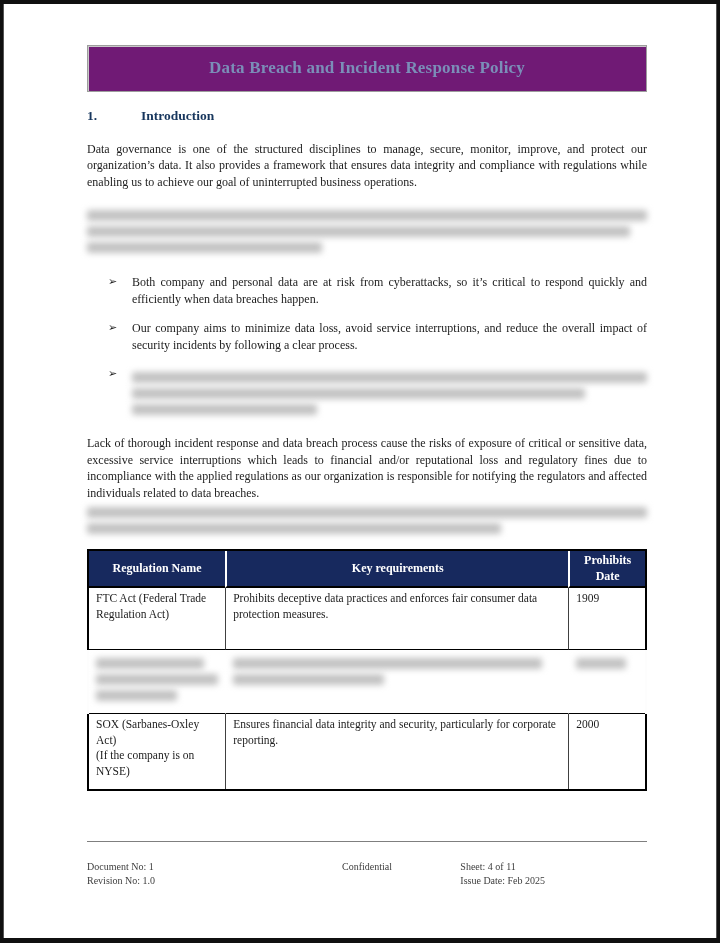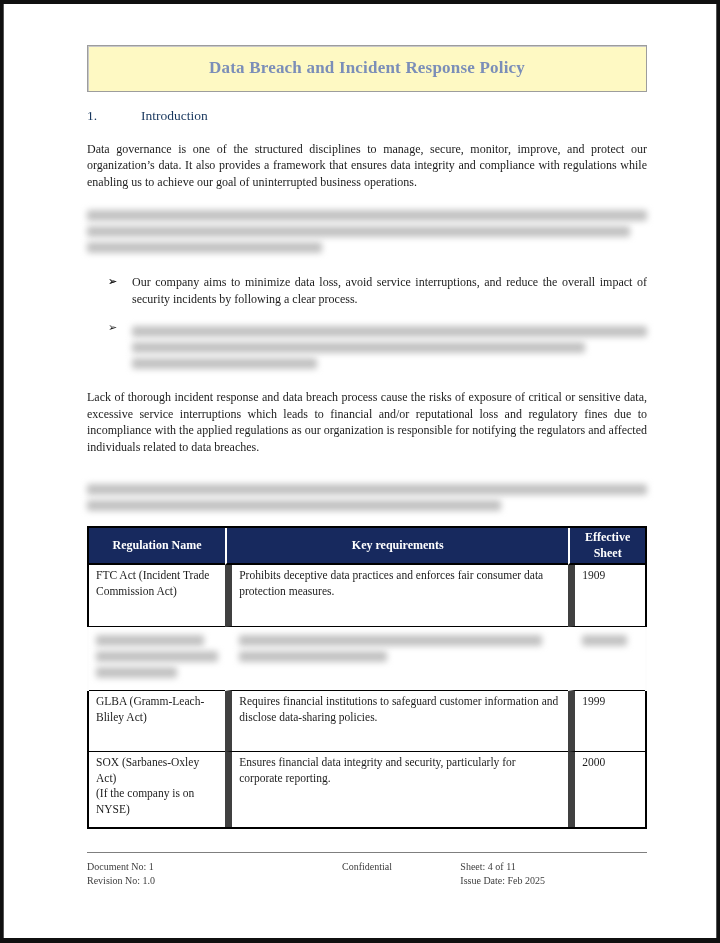--- a/index.html
+++ b/index.html
@@ -15,38 +15,38 @@
     border-left:1px solid #555;border-right:1px solid #555;
   }
   .content{
     padding:41px 69px 0 83px;
     color:#1c1c1c;
     font-size:12px;line-height:16.5px;
   }
   
   .title-box{
     height:47px;box-sizing:border-box;
-    background:#fef9c3;
+    background:#701a75;
     border:1px solid #9d9d9d;
     box-shadow:inset 1px 1px 0 #c8c8c8;
     display:flex;align-items:center;justify-content:center;
     margin-bottom:16px;
   }
   .title-box span{
     font-size:17px;font-weight:bold;color:#7b8eb8;letter-spacing:.2px;
   }
   
   .section-heading{
-    color:#17365d;font-size:13.5px;font-weight:normal;
+    color:#17365d;font-size:13.5px;font-weight:bold;
     margin:0 0 16px 0;
   }
   .section-heading .h-num{display:inline-block;width:54px;}
   
   p.body-par{margin:0 0 13px 0;text-align:justify;}
-  p.body-par.last{margin-bottom:23px;}
+  p.body-par.last{margin-bottom:0;}
   
   .redact{margin:0;}
   .rline{
     height:11px;border-radius:2px;background:#c2c2c2;
     filter:blur(3px);margin:5px 0;
   }
   .redact-p1{margin:0 0 20px 0;padding-top:2px;}
   .redact-p2{margin:0 0 15px 0;padding-top:1px;}
   
   ul.bullets{list-style:none;margin:21px 0 20px 0;padding:0;}
@@ -69,30 +69,30 @@
   table.reg-table th{
     background:#17295e;color:#fff;font-size:12px;font-weight:bold;
     text-align:center;vertical-align:middle;
     height:30px;padding:2px 5px;border-bottom:2px solid #000;
   }
   table.reg-table th + th{border-left:2px solid #fff;}
   table.reg-table td{
     vertical-align:top;padding:3px 7px 3px 7px;
     border-bottom:1px solid #000;
   }
-  table.reg-table td + td{border-left:7px solid #404040;}
+  table.reg-table td + td{border-left:1px solid #404040;}
   table.reg-table tr.last td{border-bottom:none;}
   table.reg-table tr.redacted td{border-left-color:transparent;}
   table.reg-table tr.redacted td:first-child{box-shadow:-2px 0 0 #fdfdfd;}
   table.reg-table tr.redacted td:last-child{box-shadow:2px 0 0 #fdfdfd;}
   .cell-note{}
   
   .footer{
     position:absolute;left:83px;right:69px;bottom:50px;
-    border-top:1px solid #7f7f7f;padding-top:7px;
+    border-top:1px solid #7f7f7f;padding-top:18px;
     font-size:10px;line-height:14px;color:#3d3d3d;
     display:flex;
   }
   .footer .f-left{flex:1;text-align:left;}
   .footer .f-center{flex:1;text-align:center;}
   .footer .f-right{flex:1;text-align:left;}
 </style>
 </head>
 <body>
 
@@ -111,20 +111,21 @@
 
     <div class="redact redact-p1">
       <div class="rline" style="width:100%;"></div>
       <div class="rline" style="width:97%;"></div>
       <div class="rline" style="width:42%;"></div>
     </div>
 
     <ul class="bullets">
       <li>
         <span class="marker">➢</span>
+        <span>Both company and personal data are at risk from cyberattacks, so it’s critical to respond quickly and efficiently when data breaches happen.</span>
       </li>
       <li>
         <span class="marker">➢</span>
         <span>Our company aims to minimize data loss, avoid service interruptions, and reduce the overall impact of security incidents by following a clear process.</span>
       </li>
       <li>
         <span class="marker">➢</span>
         <div class="redact" style="padding-top:1px;">
           <div class="rline" style="width:100%;"></div>
           <div class="rline" style="width:88%;"></div>
@@ -143,46 +144,41 @@
     <table class="reg-table">
       <colgroup>
           <col class="c1">
           <col class="c2">
           <col class="c3">
         </colgroup>
       <tbody>
           <tr>
         <th>Regulation Name</th>
         <th>Key requirements</th>
-        <th>Effective Sheet</th>
+        <th>Prohibits Date</th>
       </tr>
       <tr>
-        <td style="height:55px;">FTC Act (Incident Trade Commission Act)</td>
+        <td style="height:55px;">FTC Act (Federal Trade Regulation Act)</td>
         <td>Prohibits deceptive data practices and enforces fair consumer data protection measures.</td>
         <td>1909</td>
       </tr>
       <tr class="redacted">
         <td style="height:57px;">
           <div class="rline" style="width:88%;"></div>
           <div class="rline" style="width:100%;"></div>
           <div class="rline" style="width:66%;"></div>
         </td>
         <td>
           <div class="rline" style="width:94%;"></div>
           <div class="rline" style="width:46%;"></div>
         </td>
         <td>
           <div class="rline" style="width:80%;"></div>
         </td>
       </tr>
-      <tr>
-        <td style="height:54px;">GLBA (Gramm-Leach-Bliley Act)</td>
-        <td>Requires financial institutions to safeguard customer information and disclose data-sharing policies.</td>
-        <td>1999</td>
-      </tr>
       <tr class="last">
         <td style="height:69px;">
           <span>SOX (Sarbanes-Oxley Act)</span><br>
           <span class="cell-note">(If the company is on NYSE)</span>
         </td>
         <td>Ensures financial data integrity and security, particularly for corporate reporting.</td>
         <td>2000</td>
       </tr>
     </tbody>
       </table>

